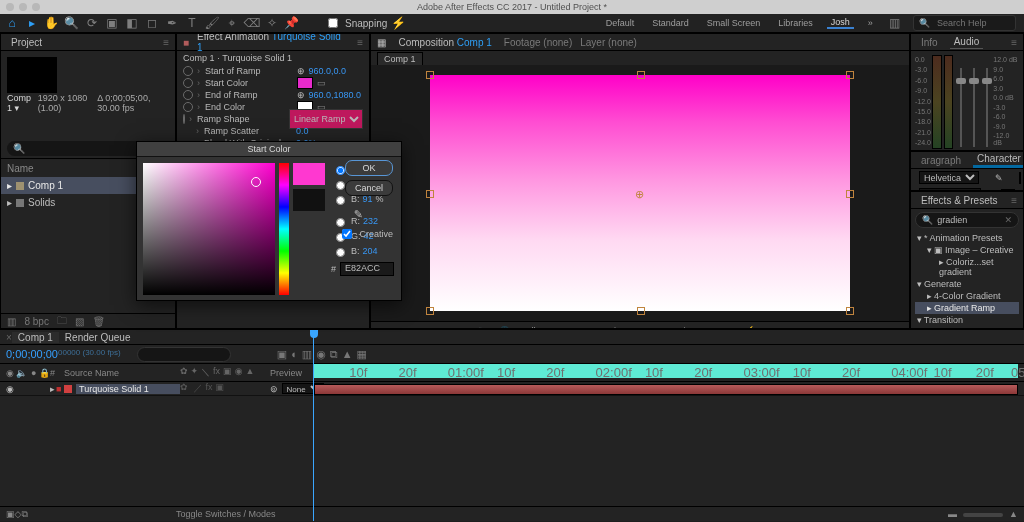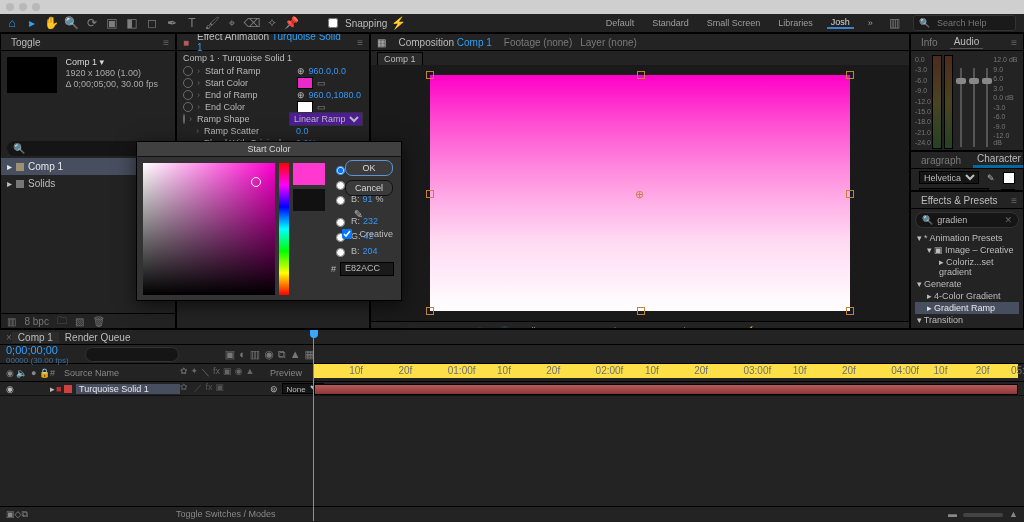--- a/index.html
+++ b/index.html
@@ -1,17 +1,17 @@
 <!DOCTYPE html>
 <html><head>
 <meta charset="utf-8">
 <style>
   html,body{margin:0;padding:0;width:1024px;height:522px;background:#1e1e1e;font-family:"Helvetica Neue",Arial,sans-serif;font-size:10px;color:#bdbdbd;overflow:hidden}
   .row{display:flex;align-items:center}
-  .col{display:flex;flex-direction:column}
+  .col{display:flex;flex-direction:row}
 
   
   .osbar{height:14px;background:#cfcfcf;position:relative}
   .osbar span{position:absolute;left:50%;transform:translateX(-50%);font-size:9px;color:#505050;line-height:14px}
   .traffic{position:absolute;left:6px;top:3px;display:flex;gap:5px}
   .traffic div{width:8px;height:8px;border-radius:50%;background:#b8b8b8}
 
   
   .toolbar{height:18px;background:#222;border-bottom:1px solid #000;display:flex;align-items:center;padding:0 4px;gap:4px;position:relative}
   .tool-ico{width:16px;height:16px;display:flex;align-items:center;justify-content:center;color:#7f7f7f;font-size:12px}
@@ -47,21 +47,21 @@
   .efxhdr{padding:2px 6px;font-size:9px;color:#bdbdbd}
   .efxbar{display:flex;align-items:center;background:#474e5f;color:#d6d6d6;padding:1px 6px;font-size:9px}
   .efxbar .reset{color:#3896f3;margin-left:auto;margin-right:14px}
   .efxbar .about{color:#3896f3}
   .param{display:flex;align-items:center;padding:0 6px;font-size:9px;height:12px}
   .param .name{flex:0 0 100px;color:#b8b8b8}
   .param .name::before{content:"›";color:#666;margin-right:5px}
   .param .ring{width:8px;height:8px;border:1px solid #6a6a6a;border-radius:50%;margin-right:4px;display:inline-block}
   .param .val{color:#3896f3}
   .param .sw{width:14px;height:10px;border:1px solid #000;margin-right:4px}
-  .param select{background:#4c1d95;border:1px solid #333;color:#b8b8b8;font-size:9px;height:14px}
+  .param select{background:#be185d;border:1px solid #333;color:#b8b8b8;font-size:9px;height:20px}
   .swapbtn{display:block;margin:2px auto 0;width:80px;height:12px;background:#333;border:1px solid #000;color:#b8b8b8;font-size:9px;text-align:center;line-height:11px}
 
   
   .picker{position:absolute;left:136px;top:141px;width:264px;height:158px;background:#333;border:1px solid #000;box-shadow:0 4px 18px rgba(0,0,0,.6);z-index:40}
   .picker .ttl{height:14px;background:#404040;text-align:center;font-size:9px;line-height:14px;color:#d8d8d8;border-bottom:1px solid #111}
   .pbody{display:flex;padding:6px;gap:4px}
   .grad{width:132px;height:132px;position:relative;background:linear-gradient(to top,#000,rgba(0,0,0,0)),linear-gradient(to right,#fff,#ff00d0)}
   .grad .cursor{position:absolute;left:108px;top:14px;width:8px;height:8px;border:1px solid #fff;border-radius:50%}
   .hue{width:10px;height:132px;background:linear-gradient(to bottom,#f00,#f0f,#00f,#0ff,#0f0,#ff0,#f00)}
   .previews{display:flex;flex-direction:column;gap:4px;width:32px}
@@ -99,38 +99,38 @@
   .rpanel{display:flex;flex-direction:column}
   .audio{height:118px}
   .meters{display:flex;height:92px;padding:4px;gap:1px;background:#232323}
   .mbar{width:8px;height:100%;background:linear-gradient(to bottom,#4c2b1e,#4b4320,#244223);margin-right:1px;border:1px solid #000}
   .slider{width:12px;height:100%;display:flex;align-items:flex-end;justify-content:center}
   .slider .track{width:2px;height:86%;background:#555;position:relative}
   .slider .knob{position:absolute;top:10px;left:-4px;width:10px;height:6px;background:#888;border-radius:2px}
   .dblabels{display:flex;flex-direction:column;justify-content:space-between;font-size:7px;color:#777;padding:1px 0}
   .char{font-size:9px}
   .char select,.char .field{background:#151515;border:1px solid #000;color:#bdbdbd;font-size:9px;height:13px}
-  .char .row{padding:1px 4px;gap:4px}
+  .char .row{padding:1px 4px;gap:12px}
   .eff{font-size:9px}
   .searcheff{margin:3px 4px;background:#151515;border:1px solid #333;border-radius:8px;padding:0 6px;height:14px;display:flex;align-items:center;color:#888}
   .tree{padding:1px 4px}
   .tree .nd{padding:1px 2px;color:#bdbdbd}
   .tree .nd.sel{background:#474e5f;color:#e8e8e8}
   .tree .sub{padding-left:12px}
 
   
   .timeline{grid-column:1 / span 4;background:#232323;border-top:1px solid #000;display:flex;flex-direction:column}
   .tlhdr{display:flex;align-items:center;height:14px;padding:0 6px;border-bottom:1px solid #000}
   .tlhdr .tab{color:#bdbdbd;padding:0 6px;font-size:10px}
   .tlhdr .tab.active{background:#2c2c2c}
   .tltime{display:flex;align-items:center;height:18px;padding:0 6px;border-bottom:1px solid #000;gap:16px}
   .tltime .big{color:#35a0ff;font-size:11px}
   .tltime .smol{color:#3d6f98;font-size:8px}
   .tltools{display:flex;gap:4px;color:#777;font-size:11px;margin-left:30px}
-  .ruler{height:14px;background:#fde047;position:relative;color:#707070;font-size:10px}
+  .ruler{height:14px;background:#5eead4;position:relative;color:#707070;font-size:13px}
   .ruler span{position:absolute;top:1px}
   .cti{position:absolute;left:313px;top:0;bottom:0;width:0;border-left:1px solid #3aa6ff;z-index:5}
   .cti::before{content:"";position:absolute;top:0;left:-4px;width:8px;height:8px;background:#3aa6ff;border-radius:0 0 4px 4px}
   .tlcols{display:flex;align-items:center;padding:2px 6px;font-size:9px;color:#888;height:13px;border-bottom:1px solid #000;position:relative}
   .tlrow{display:flex;align-items:center;padding:0 6px;height:13px;font-size:9px;border-bottom:1px solid #111;position:relative}
   .tlrow .swatch{width:8px;height:8px;background:#d04040;margin-right:4px}
   .tlrow .lname{background:#474e5f;padding:0 3px;color:#e8e8e8}
   .tlrow select{background:#151515;border:1px solid #000;color:#bdbdbd;font-size:8px;height:11px;margin-left:4px}
   .bar{position:absolute;left:314px;right:6px;top:2px;height:9px;background:linear-gradient(to bottom,#b65a5a,#8c3838);border:1px solid #000}
   .tlfooter{margin-top:auto;height:14px;background:#232323;border-top:1px solid #000;display:flex;align-items:center;padding:0 6px;font-size:9px;color:#888}
@@ -140,20 +140,21 @@
 </style>
 </head>
 <body>
 
 <div class="osbar">
   <div class="traffic">
       <div></div>
       <div></div>
       <div></div>
     </div>
+  <span>Adobe After Effects CC 2017 - Untitled Project *</span>
 </div>
 
 <div class="toolbar">
   <div class="tool-ico active">⌂</div>
   <div class="tool-ico active">▸</div>
   <div class="tool-ico">✋</div>
   <div class="tool-ico">🔍</div>
   <div class="tool-ico">⟳</div>
   <div class="tool-ico">▣</div>
   <div class="tool-ico">◧</div>
@@ -182,32 +183,39 @@
       <span>🔍</span>
       <input placeholder="Search Help" style="">
     </div>
   </div>
 </div>
 
 <div class="main">
 
   <div class="panel">
     <div class="panel-hdr">
-        <span class="tab">Toggle</span>
+        <span class="tab">Project</span>
         <span class="close">≡</span>
       </div>
     <div class="projbody">
       <span class="thumb"></span>
       <span class="col" style="display:inline-flex;gap:1px">
         <span style="color:#d8d8d8">Comp 1 ▾</span>
         <span>1920 x 1080 (1.00)</span>
         <span>Δ 0;00;05;00, 30.00 fps</span>
       </span>
     </div>
     <div class="projsearch">🔍</div>
+    <div class="pcolh">
+      <span>Name</span>
+      <span class="g">
+          <span>◧</span>
+          <span>Typ</span>
+        </span>
+    </div>
     <div class="pitem sel">
       <span style="margin-right:4px">▸</span>
         <span class="swatch" style="background:#9e9170"></span>
       <span>Comp 1</span>
     </div>
     <div class="pitem">
       <span style="margin-right:4px">▸</span>
         <span class="swatch" style="background:#777"></span>
       <span>Solids</span>
     </div>

